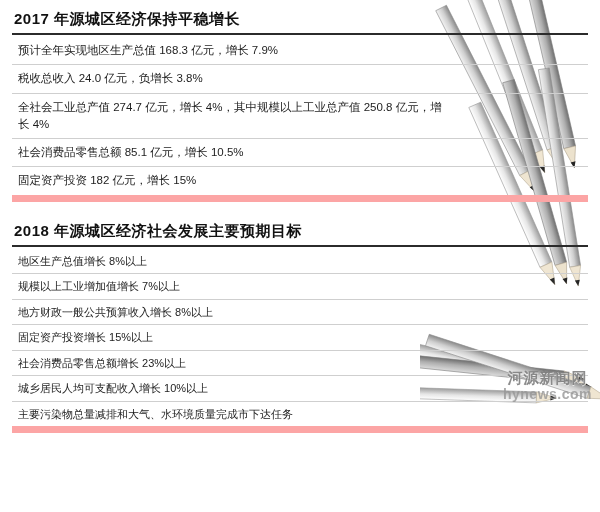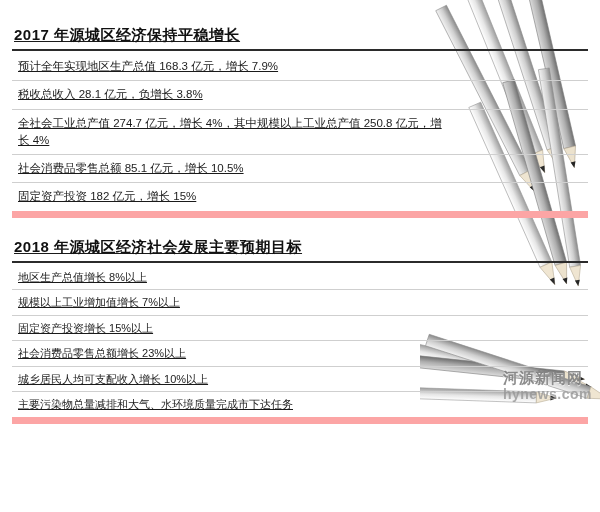--- a/index.html
+++ b/index.html
@@ -13,22 +13,21 @@
     font-family: "Liberation Sans", sans-serif;
     color: #1a1a1a;
     overflow: hidden;
     position: relative;
   }
   .page {
     position: relative;
     width: 600px;
     height: 436px;
     box-sizing: border-box;
-    padding: 24px 12px 0 12px;
-    text-decoration: underline;
+    padding: 8px 12px 0 12px;
   }
 
   
   .pencils {
     position: absolute;
     right: 0;
     top: 0;
     width: 180px;
     height: 512px;
     pointer-events: none;
@@ -80,21 +79,21 @@
   .sec2 .row {
     padding: 4px 0 4px 6px;
     font-size: 11px;
   }
 
   
   .watermark {
     position: absolute;
     right: 8px;
     bottom: 34px;
-    text-align: left;
+    text-align: center;
     pointer-events: none;
   }
   .wm-cn {
     font-size: 15px;
     color: rgba(120,120,120,0.85);
     letter-spacing: 1px;
     font-weight: bold;
     text-shadow: 0 1px 0 rgba(255,255,255,0.7);
   }
   .wm-en {
@@ -197,21 +196,21 @@
   </div>
 
   <div class="section sec1">
     <div class="section-title">2017 年源城区经济保持平稳增长</div>
     <div class="title-rule"></div>
 
     <div class="row">
       <span class="txt">预计全年实现地区生产总值 168.3 亿元，增长 7.9%</span>
     </div>
     <div class="row">
-      <span class="txt">税收总收入 28.1 亿元，负增长 3.8%</span>
+      <span class="txt">税收总收入 24.0 亿元，负增长 3.8%</span>
     </div>
     <div class="row tall">
       <span class="txt">全社会工业总产值 274.7 亿元，增长 4%，其中规模以上工业总产值 250.8 亿元，增长 4%</span>
     </div>
     <div class="row">
       <span class="txt">社会消费品零售总额 85.1 亿元，增长 10.5%</span>
     </div>
     <div class="row">
       <span class="txt">固定资产投资 182 亿元，增长 15%</span>
     </div>
@@ -223,20 +222,23 @@
     <div class="section-title">2018 年源城区经济社会发展主要预期目标</div>
     <div class="title-rule"></div>
 
     <div class="row">
       <span class="txt">地区生产总值增长 8%以上</span>
     </div>
     <div class="row">
       <span class="txt">规模以上工业增加值增长 7%以上</span>
     </div>
     <div class="row">
+      <span class="txt">地方财政一般公共预算收入增长 8%以上</span>
+    </div>
+    <div class="row">
       <span class="txt">固定资产投资增长 15%以上</span>
     </div>
     <div class="row">
       <span class="txt">社会消费品零售总额增长 23%以上</span>
     </div>
     <div class="row">
       <span class="txt">城乡居民人均可支配收入增长 10%以上</span>
     </div>
     <div class="row">
       <span class="txt">主要污染物总量减排和大气、水环境质量完成市下达任务</span>

